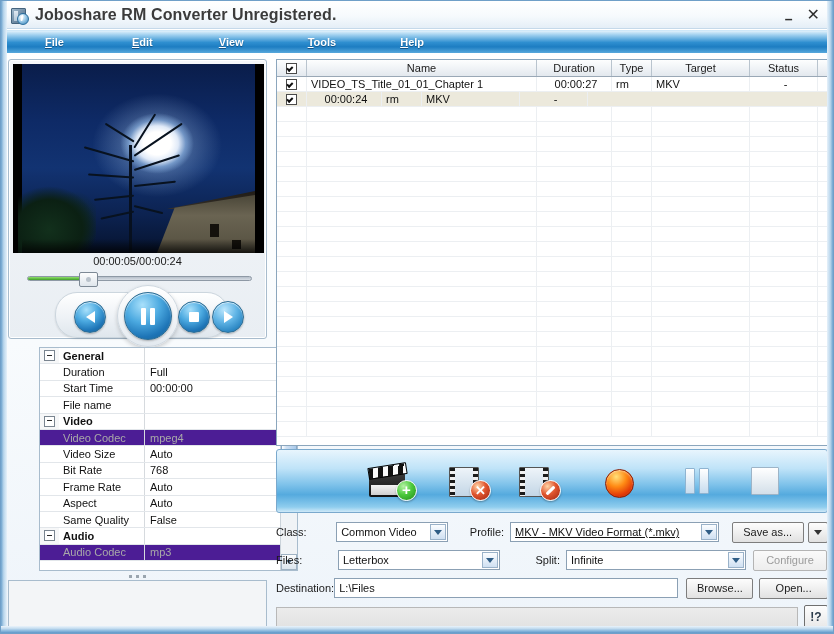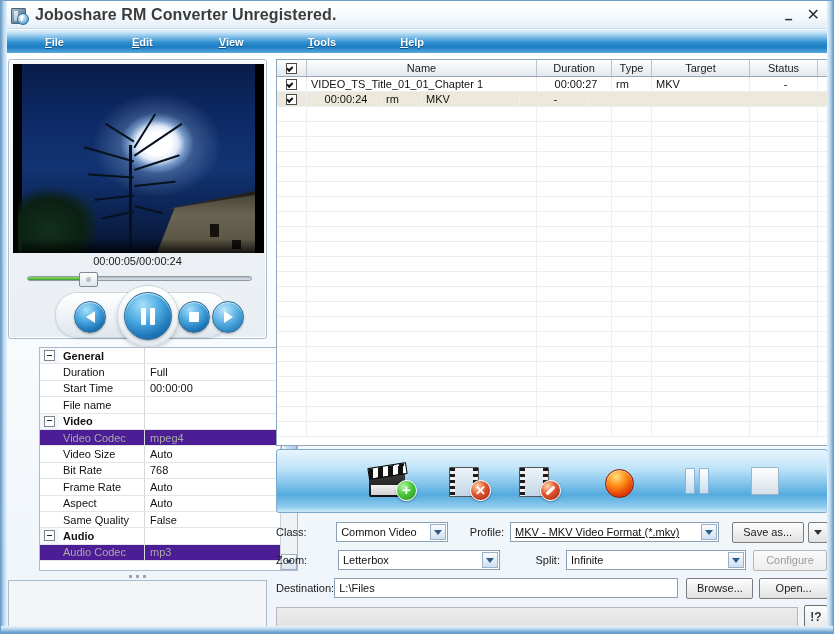--- a/index.html
+++ b/index.html
@@ -884,21 +884,21 @@
               <i></i>
             </span>
         </div>
         <div class="btn" style="width:74px; margin-left:13px;">Save as...</div>
         <div class="btn" style="width:21px; margin-left:4px;">
           <span style="width:0;height:0;border-left:4px solid transparent;border-right:4px solid transparent;border-top:5px solid #333;"></span>
         </div>
       </div>
 
       <div class="srow">
-        <div class="lbl" style="width:62px;">Zoom:</div>
+        <div class="lbl" style="width:62px;">Files:</div>
         <div class="combo" style="width:162px;">
           <span>Letterbox</span>
           <span class="arrow">
               <i></i>
             </span>
         </div>
         <div class="lbl" style="width:60px; text-align:right; padding-right:6px;">Split:</div>
         <div class="combo" style="width:180px;">
           <span>Infinite</span>
           <span class="arrow">

